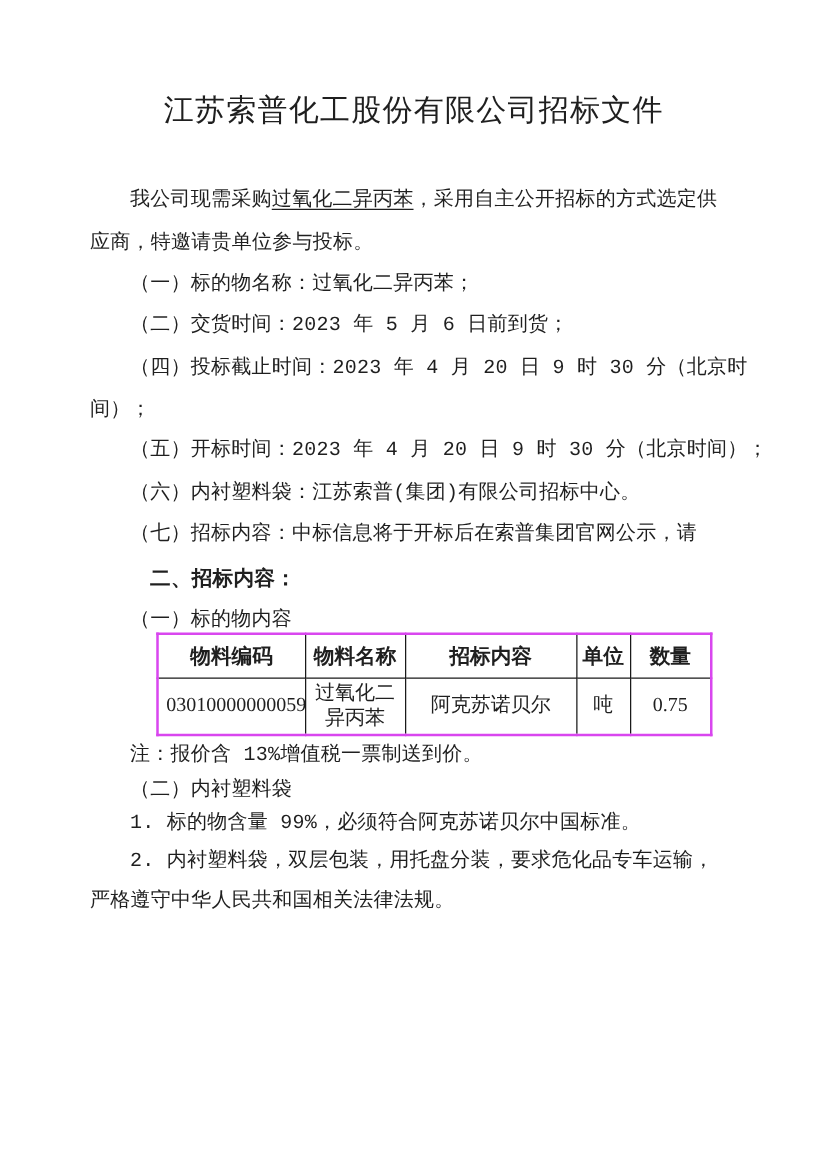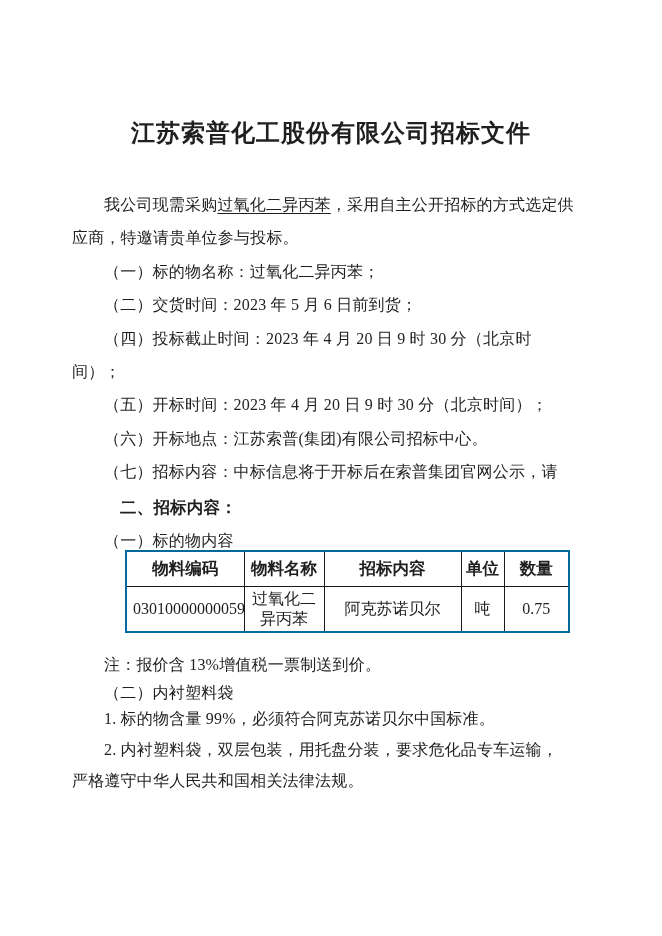--- a/index.html
+++ b/index.html
@@ -9,52 +9,52 @@
     width: 662px;
     height: 936px;
     margin: 0 auto;
     background: #ffffff;
     padding: 0 72px;
     overflow: hidden;
     font-family: "Liberation Serif", "DejaVu Serif", serif;
     color: #1f1f1f;
   }
   .doc-title {
-    margin-top: 116px;
+    margin-top: 72px;
     line-height: 34px;
     font-size: 24px;
-    font-weight: bold;
+    font-weight: normal;
     text-align: center;
     letter-spacing: 1px;
     white-space: nowrap;
   }
   .body-block { margin-top: 38px; }
   .line {
     font-size: 16px;
     line-height: 33.4px;
     white-space: nowrap;
     letter-spacing: 0.2px;
   }
-  .fl { text-indent: 32px; }           
+  .fl { text-indent: 32px; font-family: Liberation Mono, monospace; }           
   .sec-heading {
     font-family: "Liberation Sans", "DejaVu Sans", sans-serif;
     font-weight: bold;
     text-indent: 48px;
     font-size: 16.5px;
   }
   .content-heading { margin-top: 2px; }
   .u { text-decoration: underline; text-underline-offset: 3px; }
 
   table.goods {
     border-collapse: collapse;
     table-layout: fixed;
     width: 443px;
     margin-left: 53px;
     margin-top: -7px;
-    border: 2px solid #0369a1;
+    border: 2px solid #d946ef;
   }
   table.goods th, table.goods td {
     border: 1px solid #1a1a1a;
     text-align: center;
     vertical-align: middle;
     overflow: hidden;
   }
   table.goods th {
     font-family: "Liberation Sans", "DejaVu Sans", sans-serif;
     font-size: 16.5px;
@@ -69,42 +69,42 @@
     padding: 2px 6px;
     white-space: normal;
   }
   col.c1 { width: 118px; }
   col.c2 { width: 80px; }
   col.c3 { width: 137px; }
   col.c4 { width: 43px; }
   col.c5 { width: 65px; }
 
   .bottom-block .line { line-height: 31px; }
-  .note-line { margin-top: 16px; }
+  .note-line { margin-top: 0; }
   .sub2-heading { margin-top: -3px; }
   .tech-item-1 { margin-top: -5px; }
 </style>
 </head>
 <body>
 
 <div class="page">
 
   <h1 class="doc-title">江苏索普化工股份有限公司招标文件</h1>
 
   <div class="body-block">
 
     <div class="line fl"><span>我公司现需采购</span><span class="u">过氧化二异丙苯</span><span>，采用自主公开招标的方式选定供</span></div>
     <div class="line">应商，特邀请贵单位参与投标。</div>
 
     <div class="line fl">（一）标的物名称：过氧化二异丙苯；</div>
     <div class="line fl">（二）交货时间：2023 年 5 月 6 日前到货；</div>
     <div class="line fl">（四）投标截止时间：2023 年 4 月 20 日 9 时 30 分（北京时</div>
     <div class="line">间）；</div>
     <div class="line fl">（五）开标时间：2023 年 4 月 20 日 9 时 30 分（北京时间）；</div>
-    <div class="line fl">（六）开标地点：江苏索普(集团)有限公司招标中心。</div>
+    <div class="line fl">（六）内衬塑料袋：江苏索普(集团)有限公司招标中心。</div>
     <div class="line fl">（七）招标内容：中标信息将于开标后在索普集团官网公示，请</div>
 
     <div class="line sec-heading content-heading">二、招标内容：</div>
     <div class="line fl">（一）标的物内容</div>
 
     <table class="goods">
       <colgroup>
         <col class="c1">
           <col class="c2">
           <col class="c3">

